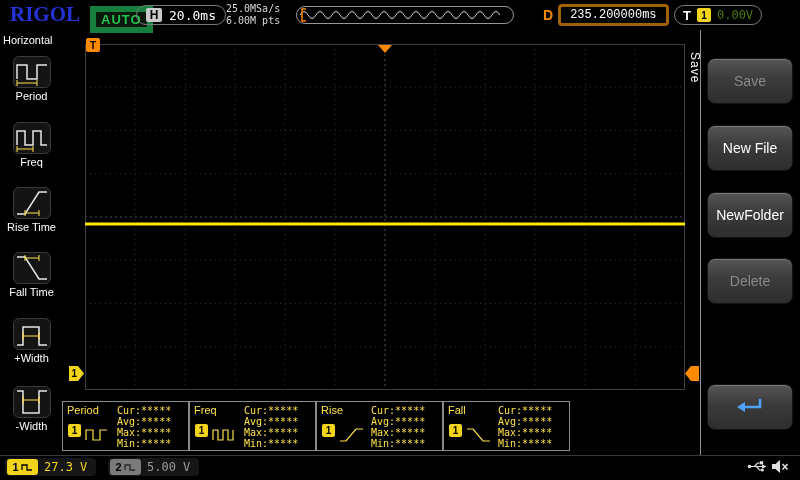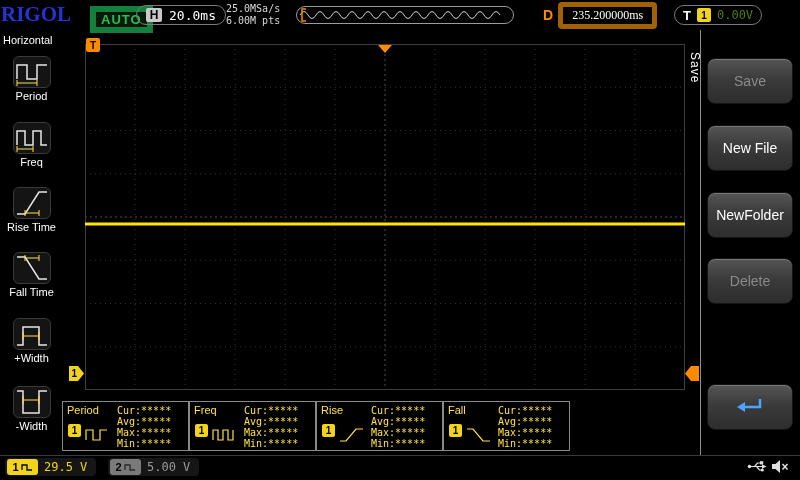--- a/index.html
+++ b/index.html
@@ -1,37 +1,37 @@
 <!DOCTYPE html>
 <html><head>
 <meta charset="utf-8">
 <style>
   *{margin:0;padding:0;box-sizing:border-box}
   html,body{width:800px;height:480px;background:#000;overflow:hidden;
     font-family:"Liberation Sans",sans-serif}
   .scope{position:relative;width:800px;height:480px;background:#000}
 
   
-  .logo{position:absolute;left:1px;top:2px;font-family:"Liberation Serif",serif;
+  .logo{position:absolute;left:10px;top:2px;font-family:"Liberation Serif",serif;
     font-weight:bold;font-size:21px;color:#2433d6}
   .auto{position:absolute;left:90px;top:6px;padding:0 5px;color:#21c24e;
     border:6px solid #15803d;background:#0a180c;font-weight:bold;font-size:13px;letter-spacing:1px}
   .hgroup{position:absolute;left:136px;top:5px;height:20px;border:1px solid #7a7a7a;
     border-radius:10px;display:flex;align-items:center;gap:7px;padding:0 9px}
   .hbadge{background:#c9c9c9;color:#000;font-weight:bold;font-size:12px;width:16px;height:14px;
     display:flex;align-items:center;justify-content:center;border-radius:2px}
   .hval{color:#fff;font-size:13px;font-family:"DejaVu Sans Mono",monospace}
   .rates{position:absolute;left:226px;top:3px;color:#d8d8d8;font-size:10px;
     font-family:"DejaVu Sans Mono",monospace;line-height:12px}
   .wavestrip{position:absolute;left:296px;top:6px;width:218px;height:18px;
     border:1px solid #9a9a9a;border-radius:9px;background:#000;overflow:hidden}
   .dgroup{position:absolute;left:543px;top:5px;display:flex;align-items:center;gap:5px;height:20px}
   .dlabel{color:#ff8a00;font-weight:bold;font-size:14px}
-  .dval{border:5px solid #a16207;border-radius:4px;padding:1px 9px;color:#fff;
-    font-size:12px;font-family:Liberation Serif, serif}
+  .dval{border:3px solid #a16207;border-radius:4px;padding:1px 9px;color:#fff;
+    font-size:12px;font-family:Liberation Mono, monospace}
   .tgroup{position:absolute;left:674px;top:5px;height:20px;border:1px solid #7a7a7a;
     border-radius:10px;display:flex;align-items:center;gap:6px;padding:0 8px}
   .tlabel{color:#fff;font-weight:bold;font-size:13px}
   .tbadge{background:#f2d51a;color:#000;width:14px;height:14px;border-radius:2px;
     display:flex;align-items:center;justify-content:center;font-size:10px;font-weight:bold}
   .tval{color:#4d7c0f;font-size:12px;font-family:"DejaVu Sans Mono",monospace}
 
   
   .sb-title{position:absolute;left:3px;top:34px;color:#fff;font-size:11px}
   .s-item{position:absolute;left:0;width:63px;text-align:center;cursor:pointer}
@@ -313,21 +313,21 @@
 
   <div class="statusbar"></div>
 
   <div class="chbox" style="left:5px">
     <span class="chbadge b1">
       <span>1</span>
       <svg width="12" height="9" viewBox="0 0 12 9">
         <polyline points="1,7 1,2 6,2 6,7 11,7" fill="none" stroke="#000" stroke-width="1.3"></polyline>
       </svg>
     </span>
-    <span class="chval v1">29.5 V</span>
+    <span class="chval v1">27.3 V</span>
   </div>
 
   <div class="chbox" style="left:108px">
     <span class="chbadge b2">
       <span>2</span>
       <svg width="12" height="9" viewBox="0 0 12 9">
         <polyline points="1,7 1,2 6,2 6,7 11,7" fill="none" stroke="#2a2a2a" stroke-width="1.3"></polyline>
       </svg>
     </span>
     <span class="chval v2">5.00 V</span>

